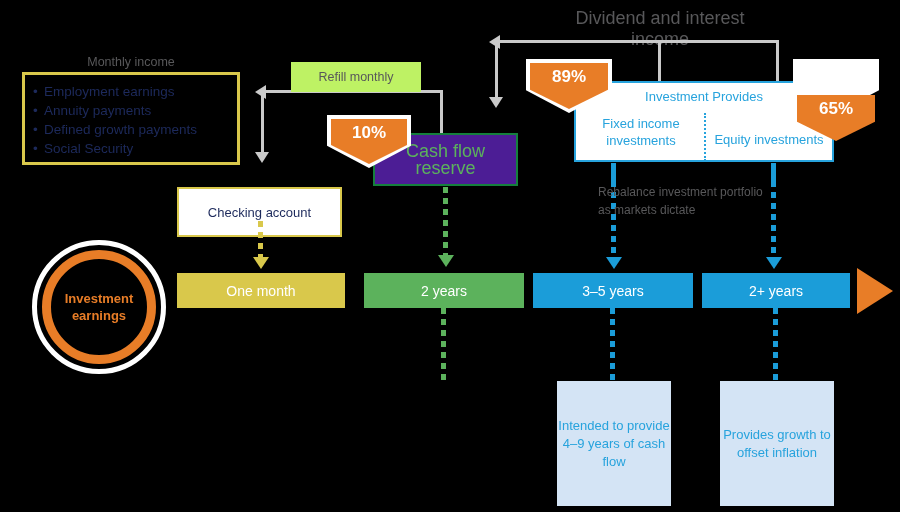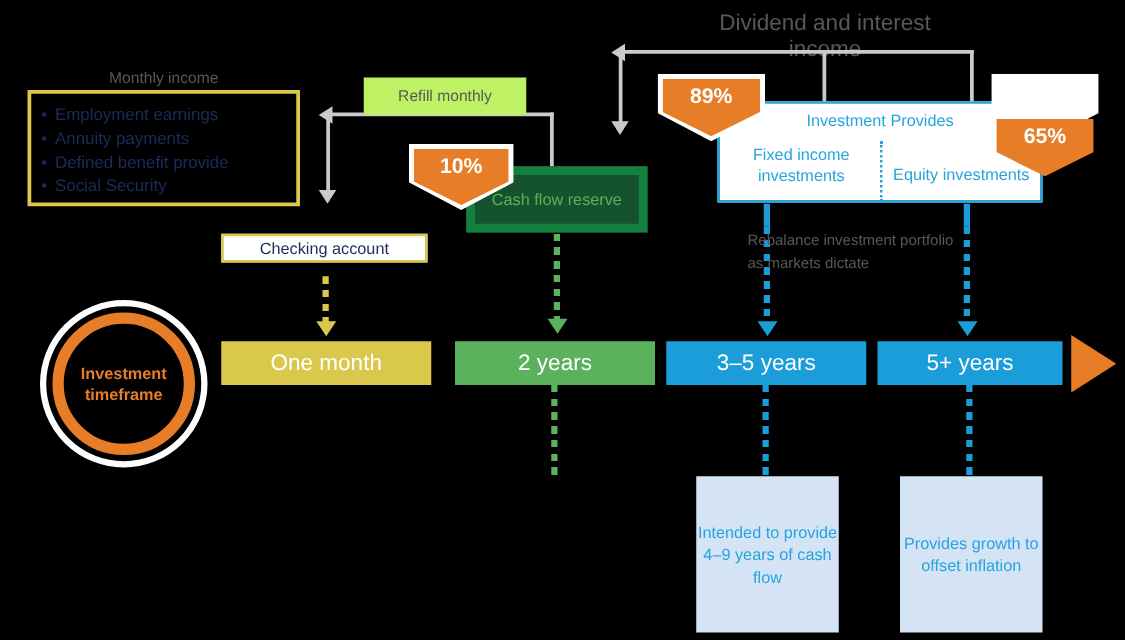--- a/index.html
+++ b/index.html
@@ -52,42 +52,42 @@
           clip-path:polygon(0 0,100% 0,100% 58%,50% 100%,0 58%);}
   #ribbon-10{left:331px;top:119px;width:76px;height:45px;font-size:17px;}
   #ribbon-25{left:530px;top:63px;width:78px;height:46px;font-size:17px;}
   #ribbon-65{left:797px;top:63px;width:78px;height:46px;font-size:17px;margin-top:32px;}
   .ribbon-halo{background:#fff;-webkit-clip-path:polygon(0 0,100% 0,100% 58%,50% 100%,0 58%);clip-path:polygon(0 0,100% 0,100% 58%,50% 100%,0 58%);}
   #halo-10{left:327px;top:115px;width:84px;height:53px;}
   #halo-25{left:526px;top:59px;width:86px;height:54px;}
   #halo-65{left:793px;top:59px;width:86px;height:54px;}
 
   
-  #cash-flow-reserve{left:373px;top:133px;width:145px;height:53px;border:7px solid #15803d;background:#14532d;
-                      color:#5cb25c;font-size:13px;line-height:17px;}
+  #cash-flow-reserve{left:373px;top:133px;width:145px;height:53px;border:2px solid #15803d;background:#4c1d95;
+                      color:#5cb25c;font-size:18px;line-height:17px;}
 
   
   #investment-portfolio{left:574px;top:81px;width:260px;height:81px;border:2px solid #27a3dd;background:#fff;}
   #portfolio-title{position:absolute;left:0;top:6px;width:100%;text-align:center;color:#27a3dd;font-size:13px;}
   #portfolio-divider{position:absolute;left:128px;top:30px;width:0;height:48px;border-left:2px dotted #27a3dd;}
   .portfolio-col{position:absolute;top:32px;width:118px;color:#27a3dd;font-size:13px;line-height:17px;text-align:center;}
   #col-fixed{left:6px;}
   #col-equity{left:134px;margin-top:16px;}
 
   
-  #checking-account{left:177px;top:187px;width:165px;height:23px;border:2px solid #d9c84b;background:#fff;
+  #checking-account{left:177px;top:187px;width:165px;height:50px;border:2px solid #d9c84b;background:#fff;
                      color:#1d2a5c;font-size:13px;}
 
   
   #timeframe-halo{left:32px;top:240px;width:134px;height:134px;border-radius:50%;border:5px solid #fff;background:#000;}
   #timeframe-ring{left:42px;top:250px;width:114px;height:114px;border-radius:50%;border:9px solid #e87d27;background:#000;}
   #timeframe-text{left:42px;top:250px;width:114px;height:114px;color:#e87d27;font-weight:bold;font-size:13px;line-height:17px;text-align:center;}
 
   
-  .bar{color:#fff;font-size:18px;text-align:right;}
+  .bar{color:#fff;font-size:14px;text-align:right;}
   #bar-one-month{left:177px;top:273px;width:168px;height:35px;background:#d9c84b;}
   #bar-2-years{left:364px;top:273px;width:160px;height:35px;background:#5cb25c;}
   #bar-3-5-years{left:533px;top:273px;width:160px;height:35px;background:#1b9dd9;}
   #bar-5-plus{left:702px;top:273px;width:148px;height:35px;background:#1b9dd9;}
   #timeline-arrow{left:857px;top:268px;width:0;height:0;border-top:23px solid transparent;border-bottom:23px solid transparent;border-left:36px solid #e87d27;}
 
   
   .dash-v{width:5px;}
   .dash-yellow{background:repeating-linear-gradient(to bottom,#d9c84b 0 6px,transparent 6px 11px);}
   .dash-green{background:repeating-linear-gradient(to bottom,#5cb25c 0 6px,transparent 6px 11px);}
@@ -133,21 +133,21 @@
       <div class="mi-item">
         <span class="mi-bullet">•</span>
         <span>Employment earnings</span>
       </div>
       <div class="mi-item">
         <span class="mi-bullet">•</span>
         <span>Annuity payments</span>
       </div>
       <div class="mi-item">
         <span class="mi-bullet">•</span>
-        <span>Defined benefit provide</span>
+        <span>Defined growth payments</span>
       </div>
       <div class="mi-item">
         <span class="mi-bullet">•</span>
         <span>Social Security</span>
       </div>
     </div>
   </div>
 
   <div class="abs gray-line gray-h" id="refill-h"></div>
   <div class="abs gray-line gray-v" id="refill-v-right"></div>
@@ -180,21 +180,21 @@
   <div class="abs ribbon-halo" id="halo-10"></div>
   <div class="abs ribbon" id="ribbon-10">10%</div>
 
   <div class="abs ctr" id="checking-account">Checking account</div>
 
   <div class="abs" id="timeframe-halo"></div>
   <div class="abs" id="timeframe-ring"></div>
   <div class="abs ctr" id="timeframe-text">
     <div>
       <div>Investment</div>
-      <div>timeframe</div>
+      <div>earnings</div>
     </div>
   </div>
 
   <div class="abs dash-v dash-yellow" id="chk-dash"></div>
   <div class="abs arrow-down-yellow" id="chk-head"></div>
 
   <div class="abs dash-v dash-green" id="cfr-dash"></div>
   <div class="abs arrow-down-green" id="cfr-head"></div>
 
   <div class="abs solid-blue" id="fi-solid"></div>
@@ -203,21 +203,21 @@
 
   <div class="abs solid-blue" id="eq-solid"></div>
   <div class="abs dash-v dash-blue" id="eq-dash"></div>
   <div class="abs arrow-down-blue" id="eq-head"></div>
 
   <div class="abs" id="rebalance-note">Rebalance investment portfolio as markets dictate</div>
 
   <div class="abs ctr bar" id="bar-one-month">One month</div>
   <div class="abs ctr bar" id="bar-2-years">2 years</div>
   <div class="abs ctr bar" id="bar-3-5-years">3–5 years</div>
-  <div class="abs ctr bar" id="bar-5-plus">5+ years</div>
+  <div class="abs ctr bar" id="bar-5-plus">2+ years</div>
   <div class="abs" id="timeline-arrow"></div>
 
   <div class="abs dash-v dash-green" id="b-2y-dash"></div>
   <div class="abs dash-v dash-blue" id="b-35-dash"></div>
   <div class="abs dash-v dash-blue" id="b-5p-dash"></div>
 
   <div class="abs ctr note-box" id="note-blue-1">Intended to provide 4–9 years of cash flow</div>
   <div class="abs ctr note-box" id="note-blue-2">Provides growth to offset inflation</div>
 
 </div>

